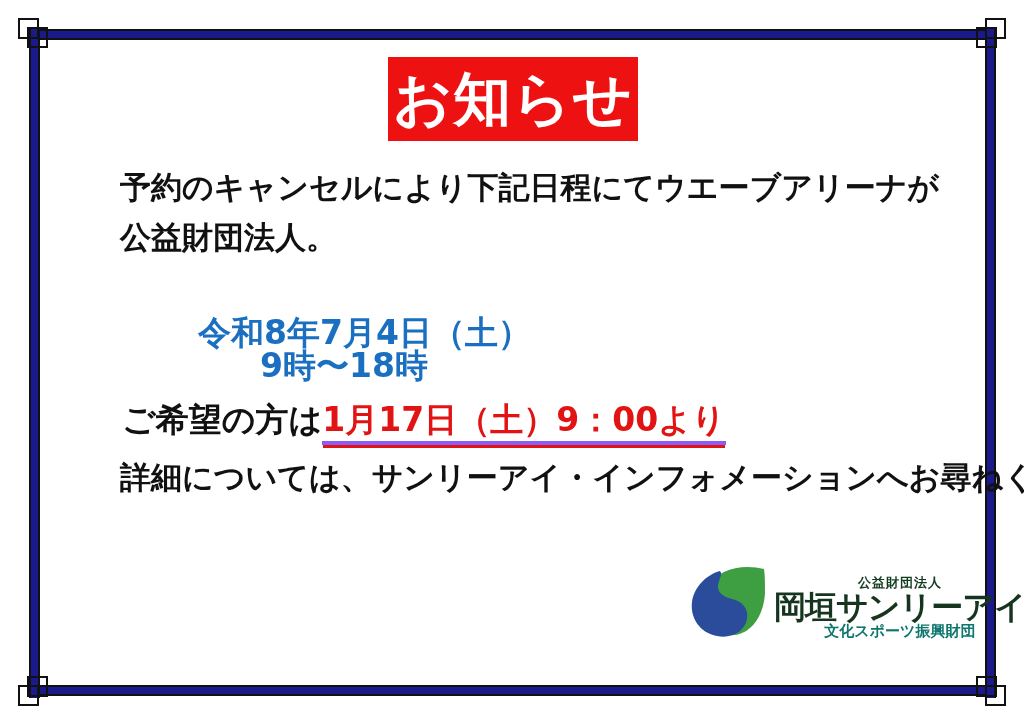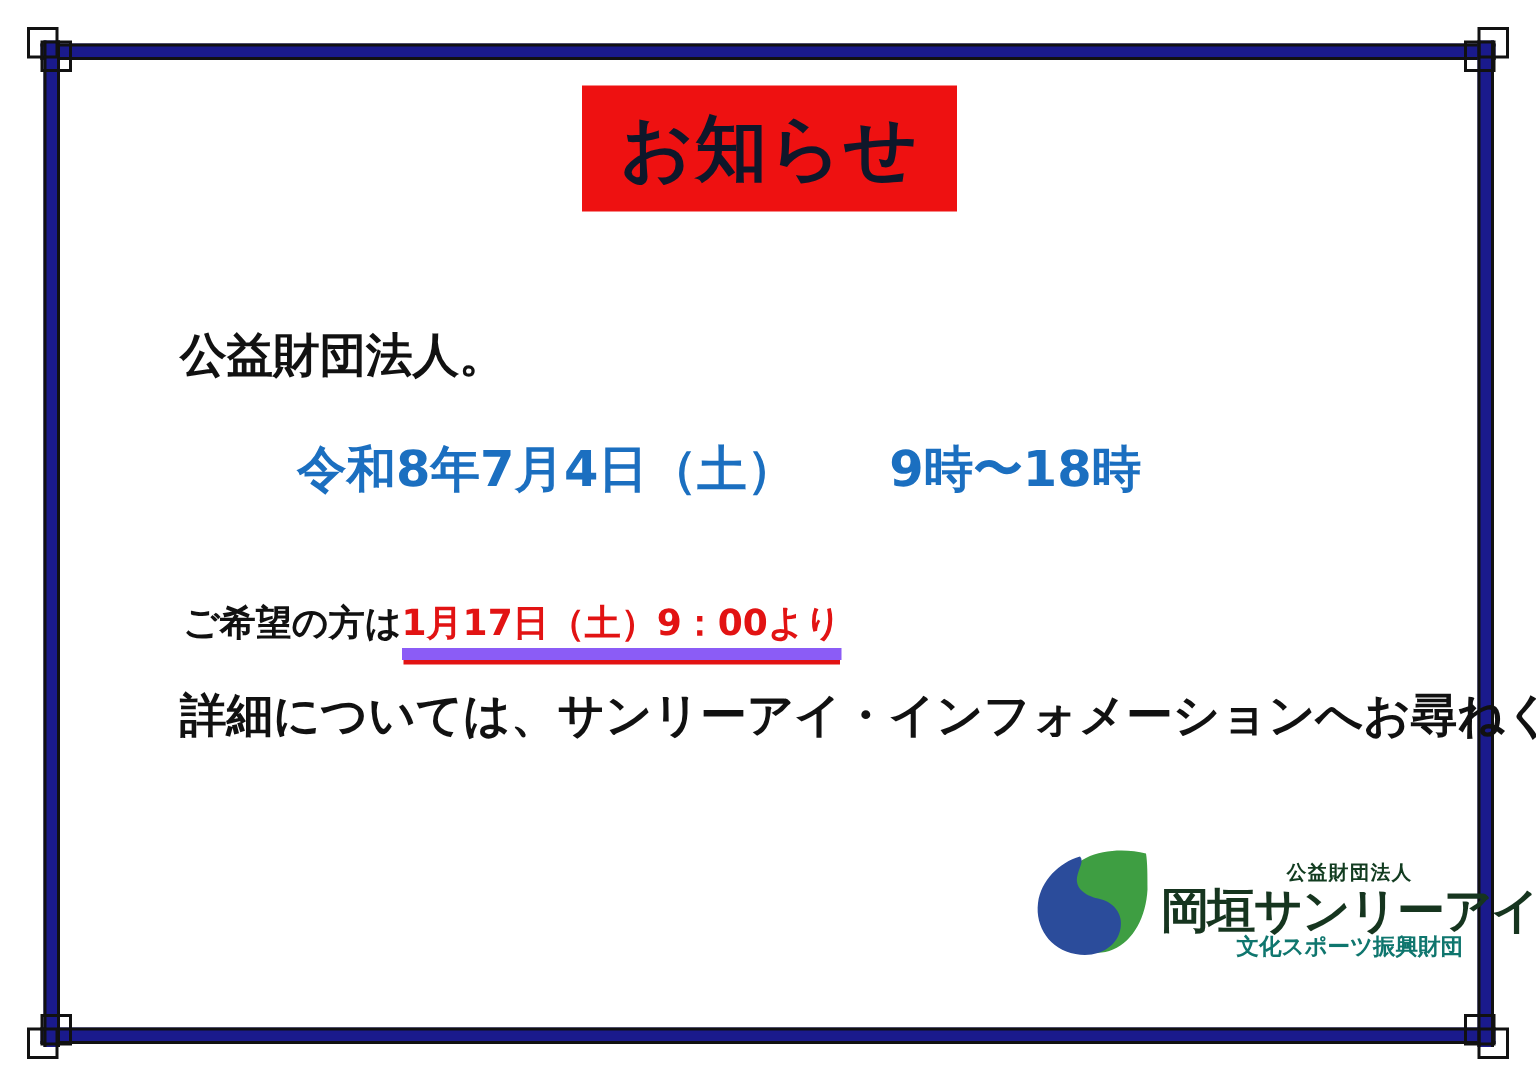--- a/index.html
+++ b/index.html
@@ -85,22 +85,22 @@
     left: 388px;
     top: 57px;
     width: 250px;
     height: 84px;
     background: #ee1111;
     display: flex;
     align-items: center;
     justify-content: center;
   }
   #title-text {
-    color: #0f172a;
-    font-size: 48px;
+    color: #ffffff;
+    font-size: 58px;
     font-weight: 700;
     line-height: 1;
     letter-spacing: 1px;
     white-space: nowrap;
   }
 
   
   .body-line {
     position: absolute;
     color: #111111;
@@ -109,55 +109,56 @@
     line-height: 1;
     white-space: nowrap;
   }
   #intro-line-1 { left: 120px; top: 172px; }
   #intro-line-2 { left: 120px; top: 222px; }
 
   
   #schedule-row {
     position: absolute;
     left: 198px;
-    top: 296px;
+    top: 316px;
     display: flex;
     align-items: flex-start;
     white-space: nowrap;
+    flex-direction: column;
   }
   .schedule-text {
     color: #1b6fc0;
     font-size: 33px;
     font-weight: 700;
     line-height: 1;
     white-space: nowrap;
   }
   #schedule-time { margin-left: 62px; }
 
   
   #reservation-row {
     position: absolute;
     left: 122px;
     top: 403px;
     display: flex;
     align-items: baseline;
     white-space: nowrap;
   }
   #reservation-row span {
-    font-size: 24px;
+    font-size: 33px;
     font-weight: 700;
     line-height: 1;
     white-space: nowrap;
   }
   .res-black { color: #111111; }
   .res-red {
     color: #e21313;
     position: relative;
     padding-bottom: 5px;
-    border-bottom: 8px solid #8b5cf6;
+    border-bottom: 4px solid #8b5cf6;
     box-shadow: 0 4px 0 -1px #e21313;
   }
 
   #note-line-1 { left: 120px; top: 462px; }
   #note-line-2 { left: 120px; top: 505px; }
 
   
   #logo {
     position: absolute;
     left: 690px;
@@ -226,20 +227,21 @@
   </div>
   <div class="corner-knot corner-br">
     <span class="knot-a"></span>
       <span class="knot-b"></span>
   </div>
 
   <div id="title-banner">
     <span id="title-text">お知らせ</span>
   </div>
 
+  <div class="body-line" id="intro-line-1">予約のキャンセルにより下記日程にてウエーブアリーナが</div>
   <div class="body-line" id="intro-line-2">公益財団法人。</div>
 
   <div id="schedule-row">
     <span class="schedule-text" id="schedule-date">令和8年7月4日（土）</span>
     <span class="schedule-text" id="schedule-time">9時〜18時</span>
   </div>
 
   <div id="reservation-row">
     <span class="res-black">ご希望の方は</span>
     <span class="res-red">1月17日（土）9：00より</span>

